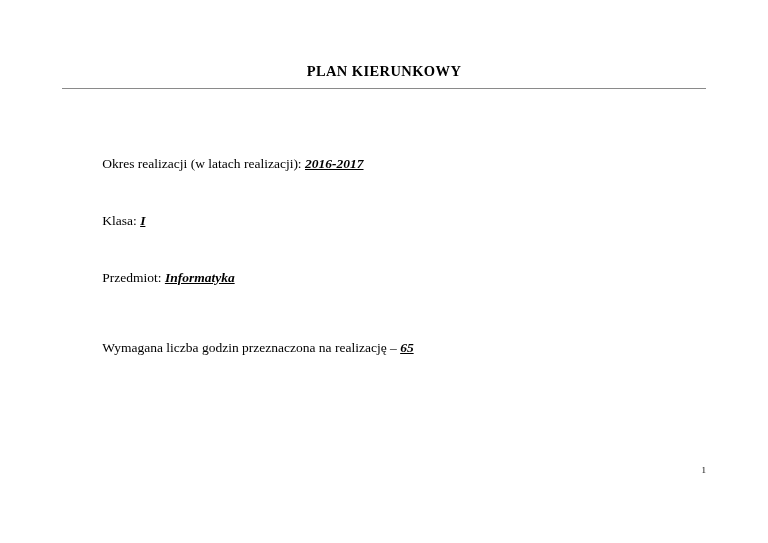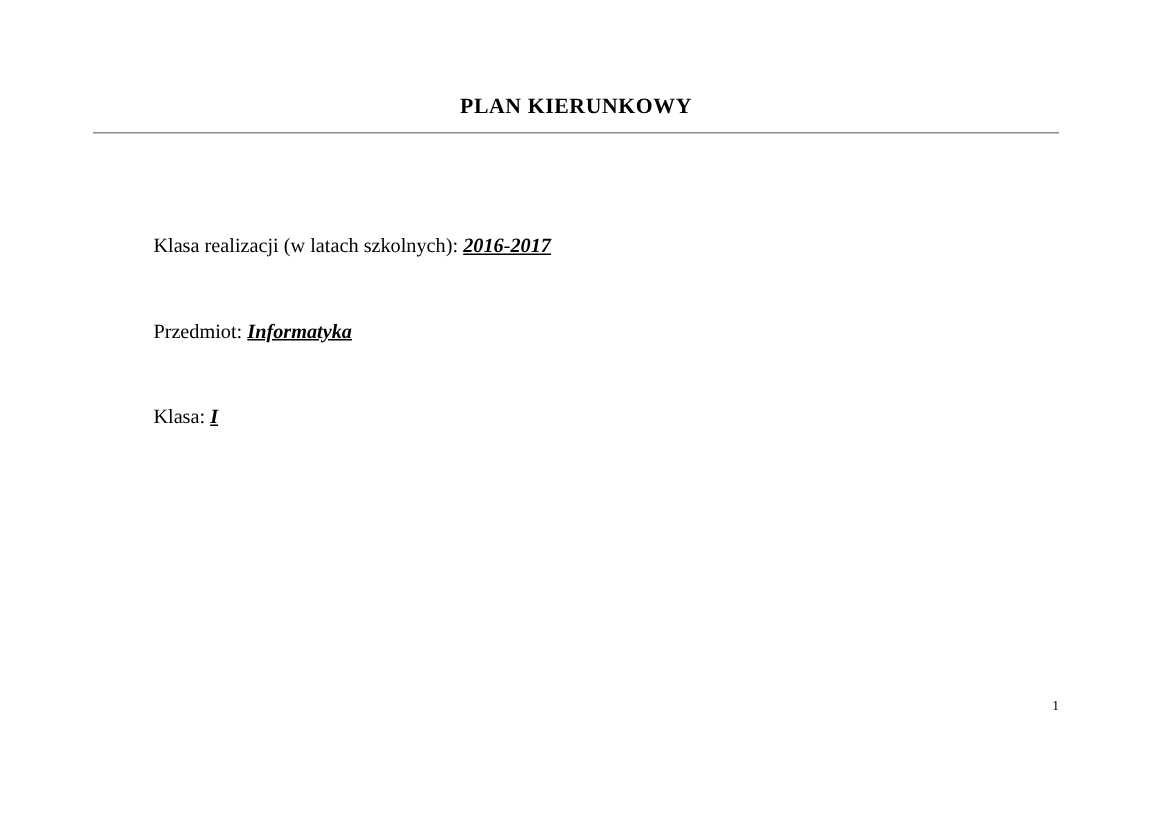--- a/index.html
+++ b/index.html
@@ -71,31 +71,34 @@
 <body>
 
 <div class="page">
 
   <div class="doc-title">PLAN KIERUNKOWY</div>
   <div class="title-rule"></div>
 
   <div class="body-block">
 
     <div class="line">
-      <span>Klasa realizacji (w latach szkolnych): </span><span class="val">2016-2017</span>
+      <span>Okres realizacji (w latach realizacji): </span><span class="val">2016-2017</span>
+    </div>
+
+    <div class="line">
+      <span>Klasa: </span><span class="val">I</span>
     </div>
 
     <div class="line">
       <span>Przedmiot: </span><span class="val">Informatyka</span>
     </div>
 
-    <div class="line">
-      <span>Klasa: </span><span class="val">I</span>
+
+    <div class="line gap-block">
+      <span>Wymagana liczba godzin przeznaczona na realizację – </span><span class="val">65</span>
     </div>
-
-
 
 
   </div>
 
   <div class="page-number">1</div>
 
 </div>
 
 </body></html>

